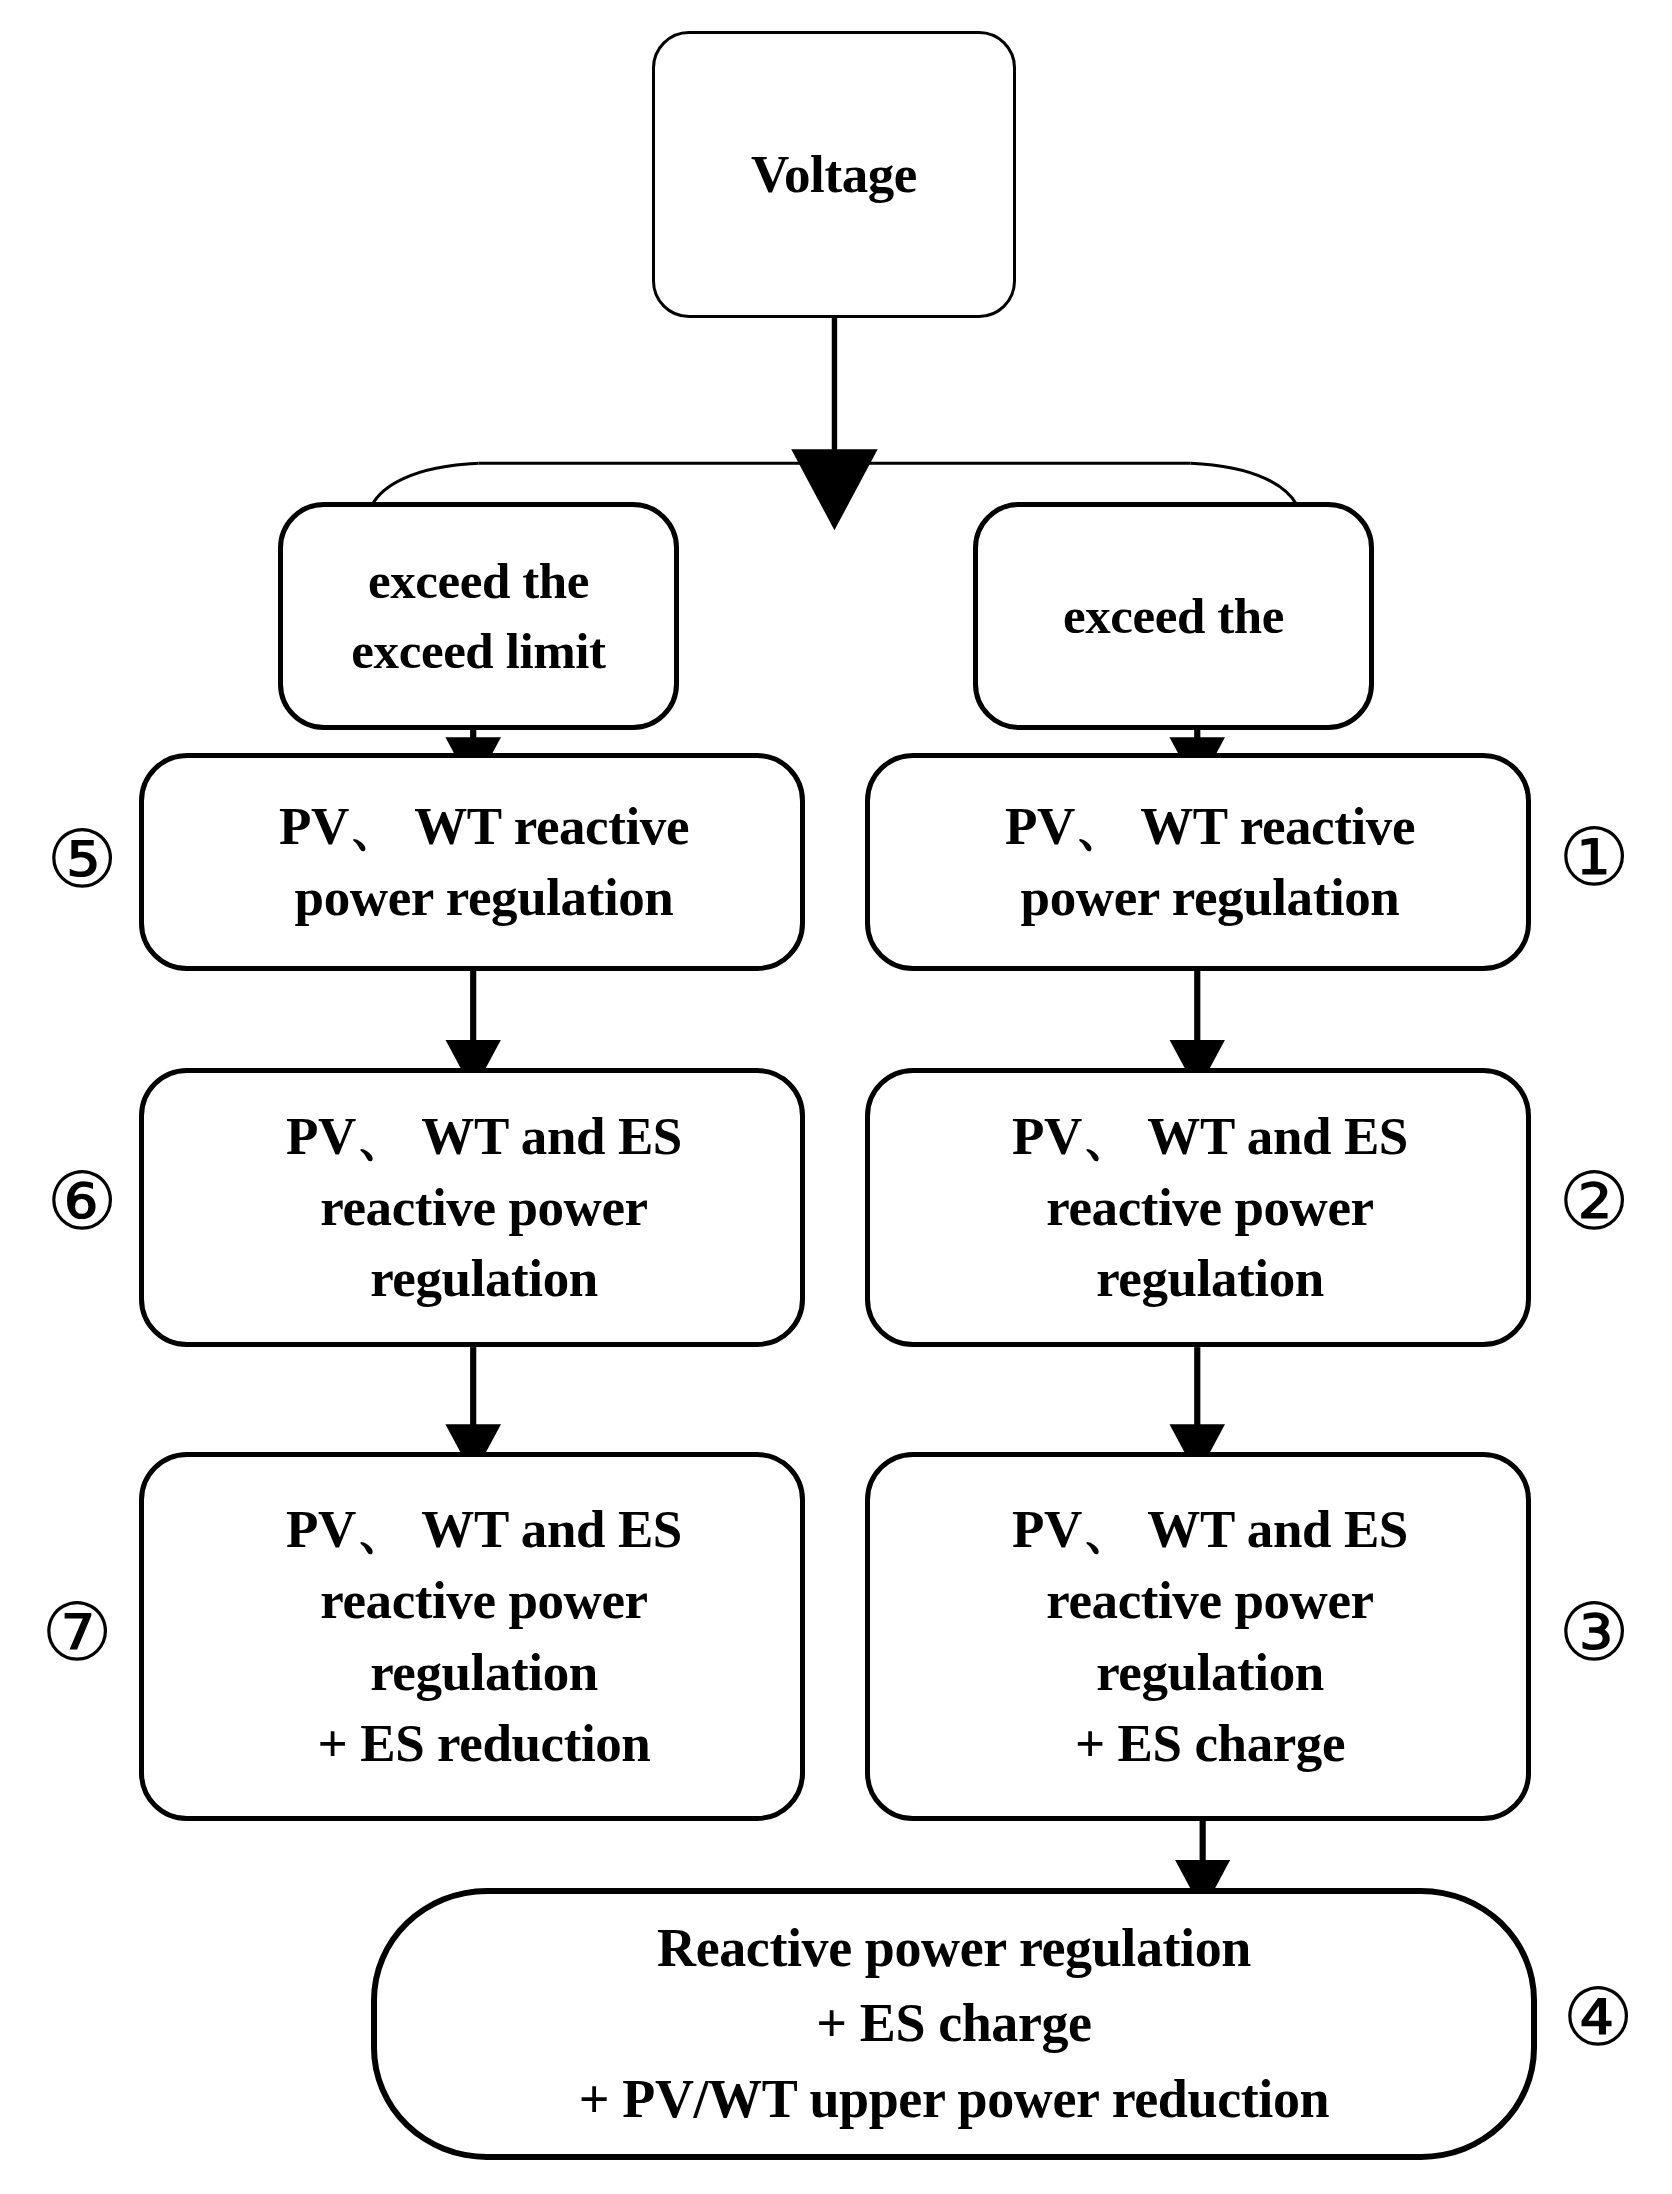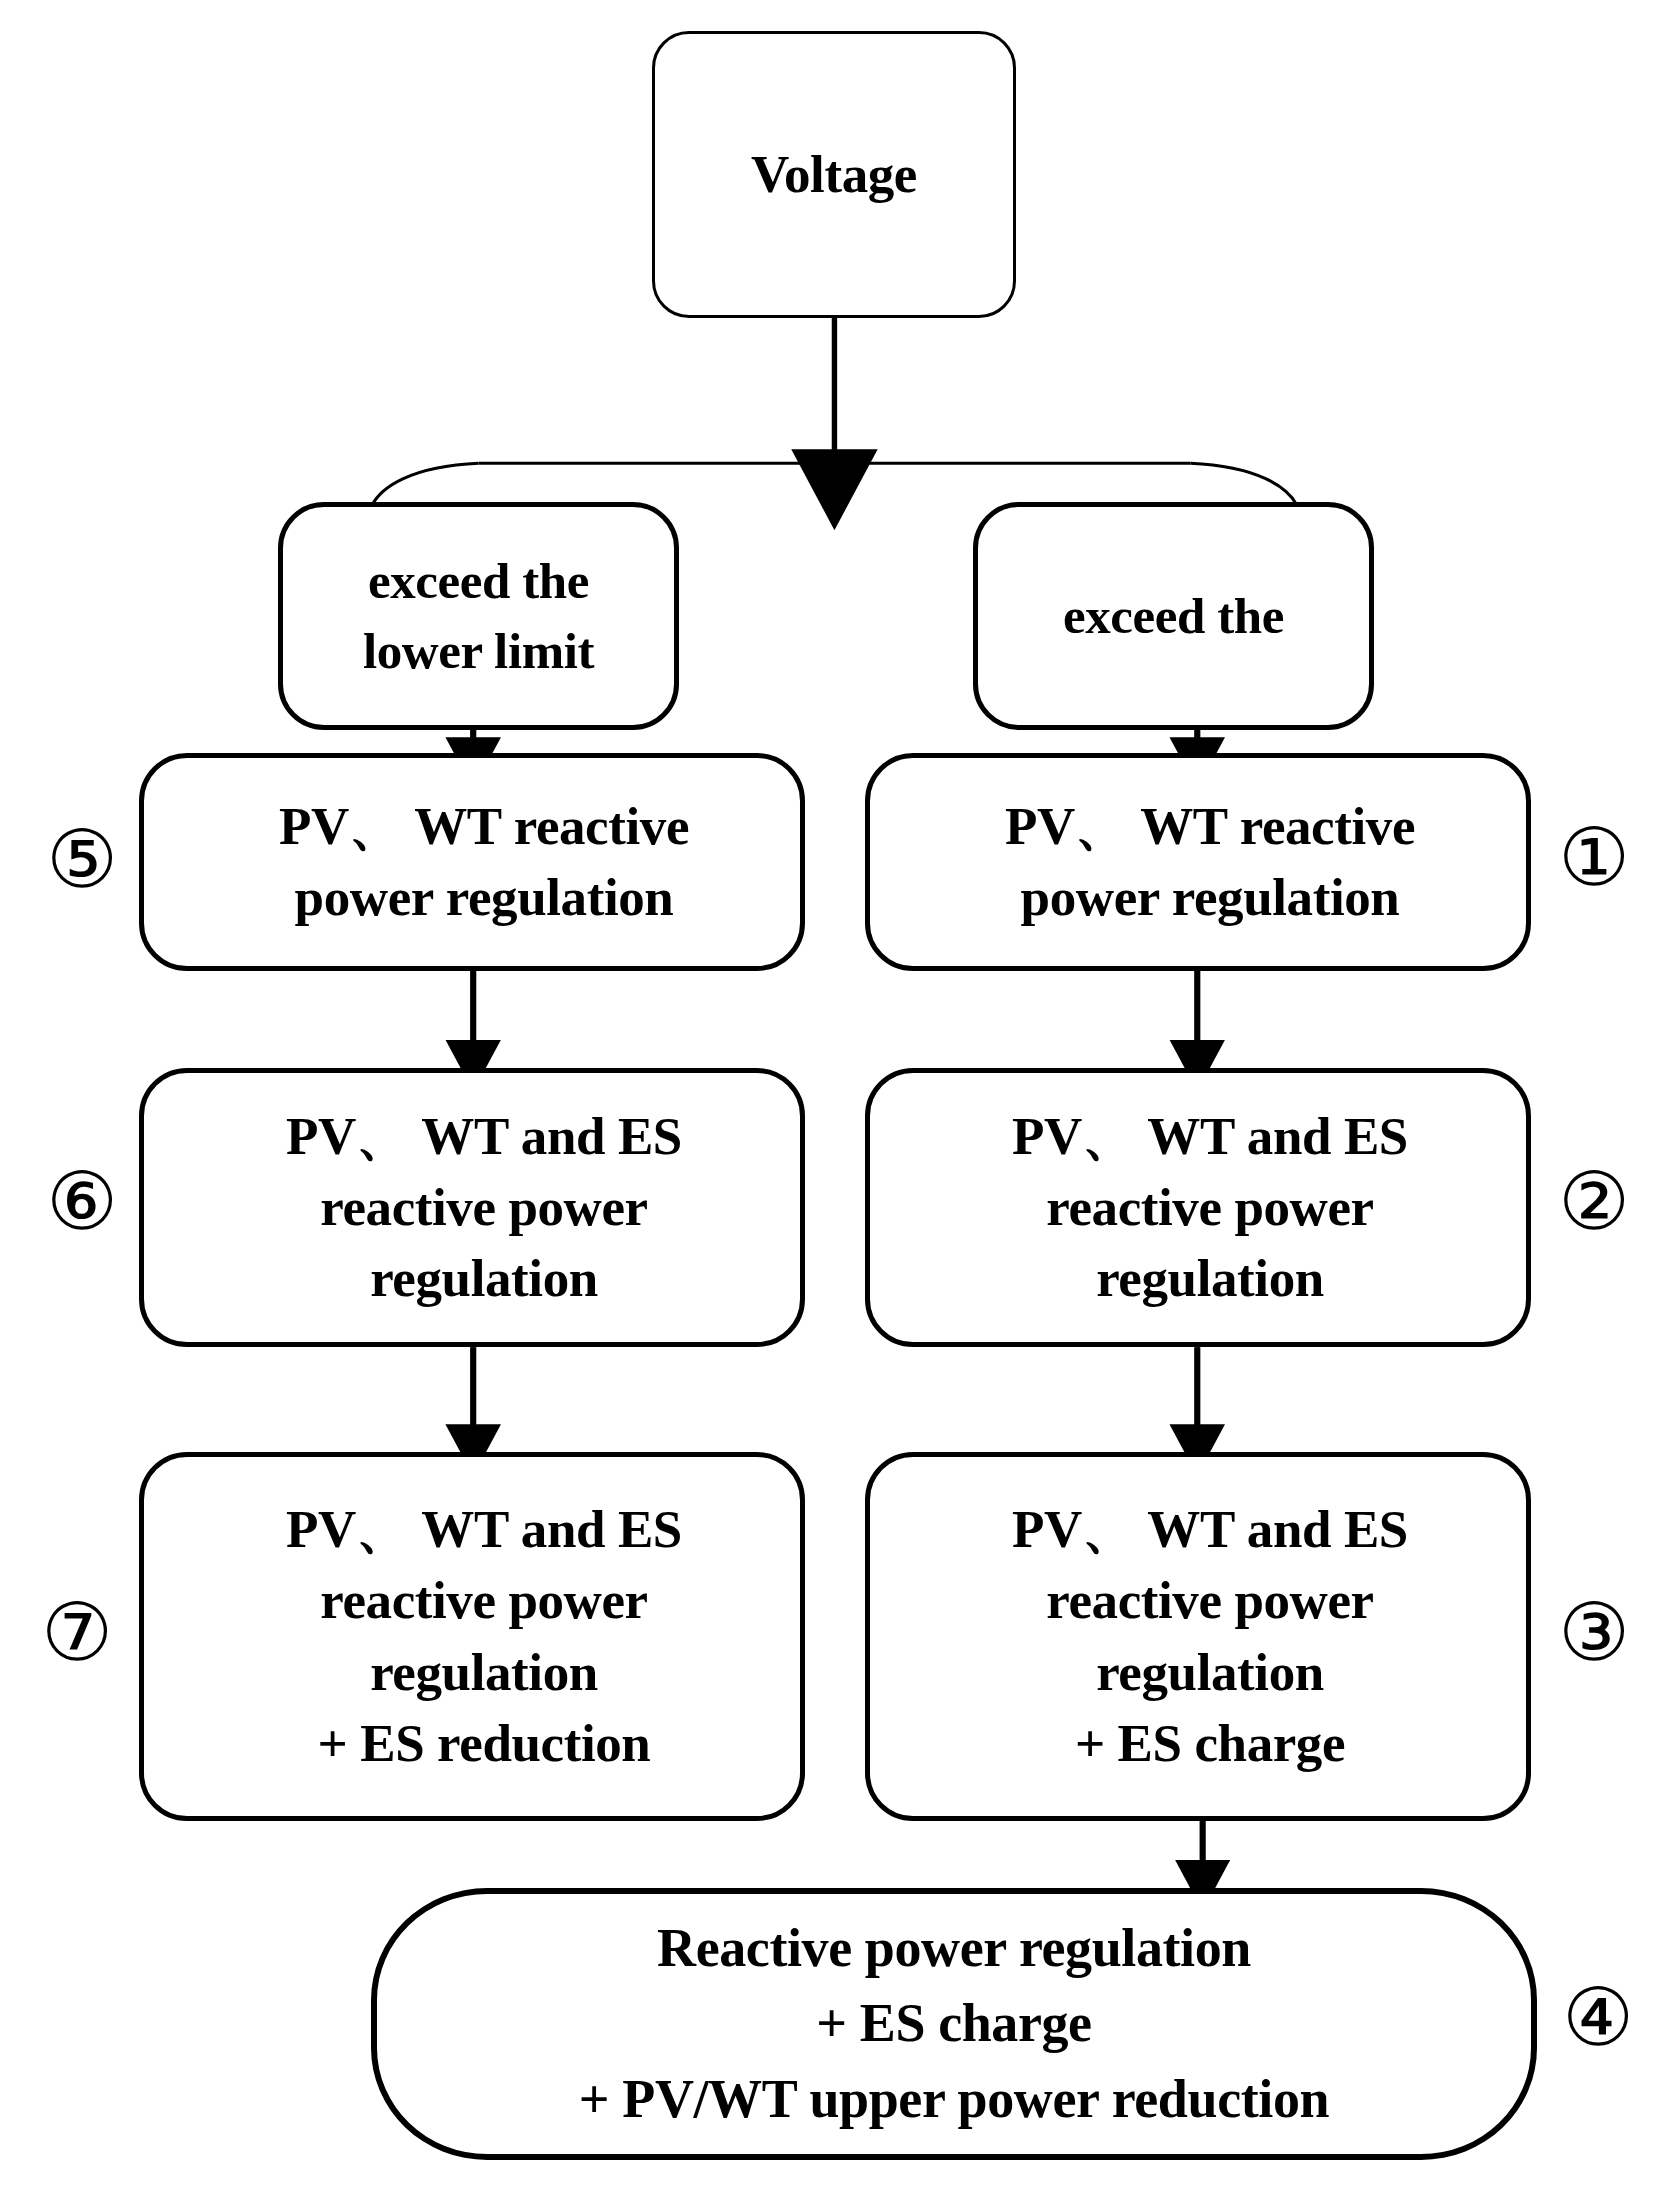--- a/index.html
+++ b/index.html
@@ -155,21 +155,21 @@
 
     <line x1="1558" y1="2358" x2="1558" y2="2412" stroke="#000000" stroke-width="8" marker-end="url(#ah)"></line>
   </svg>
 
   <div class="node node--root">
     <span class="line">Voltage</span>
   </div>
 
   <div class="node node--cond left">
     <span class="line">exceed the</span>
-    <span class="line">lower limit</span>
+    <span class="line">exceed limit</span>
   </div>
 
   <div class="node node--cond right">
     <span class="line">exceed the</span>
   </div>
 
   <div class="node node--step col-left row-1">
     <span class="line">PV、 WT reactive</span>
     <span class="line">power regulation</span>
   </div>

